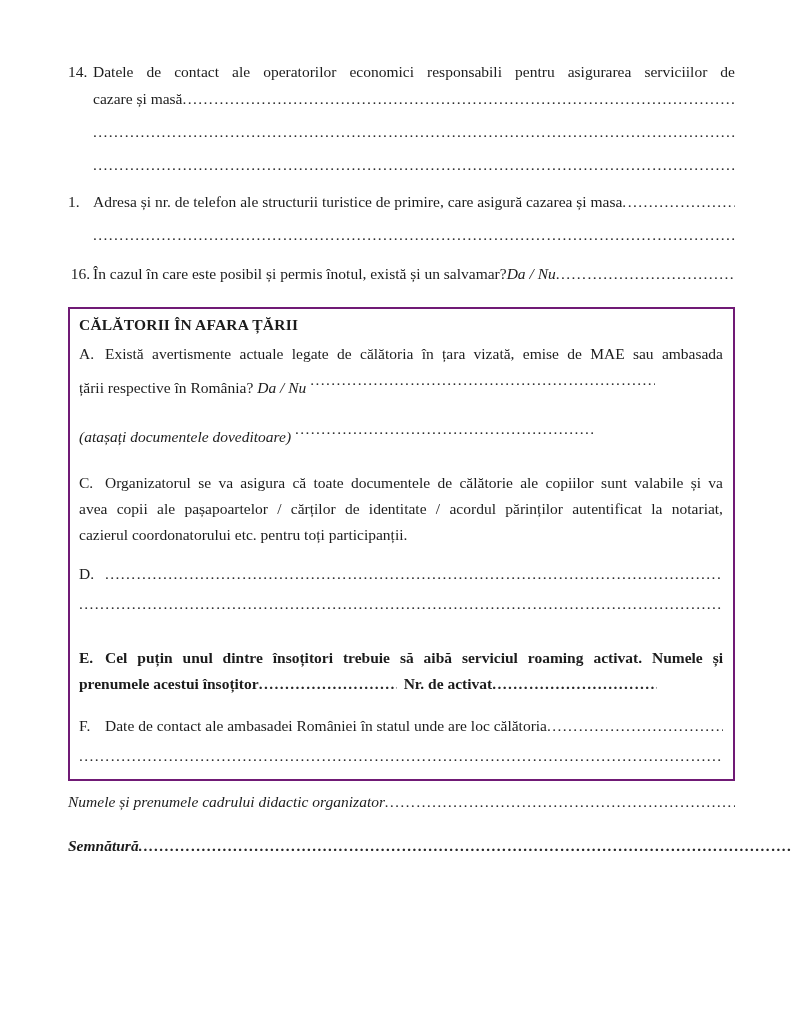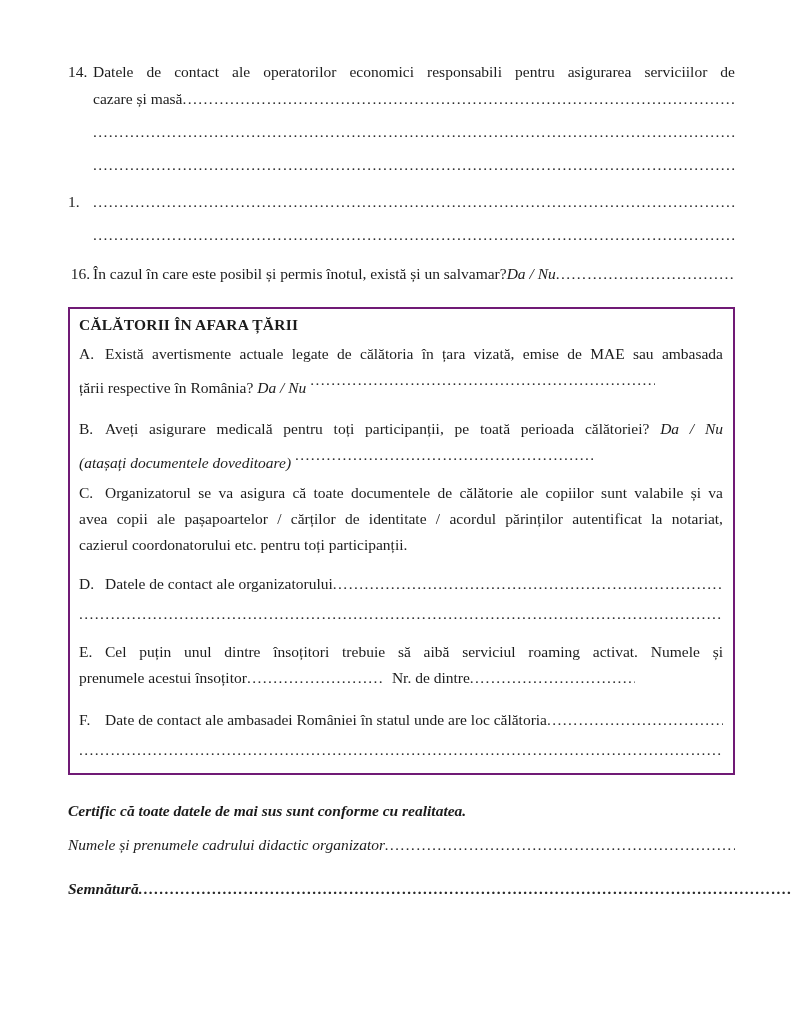--- a/index.html
+++ b/index.html
@@ -33,23 +33,23 @@
   .boxed {
     margin-top:20px;
     border:2px solid #701a75;
     padding:3px 10px 10px 9px;
     line-height:26px;
   }
   .box-title { font-weight:bold; letter-spacing:0.2px; }
   .letter { display:inline-block; min-width:26px; }
   .bi-a { margin-top:3px; }
   .bi-b { margin-top:15px; }
-  .bi-c { margin-top:4px; }
+  .bi-c { margin-top:20px; }
   .bi-d { margin-top:13px; }
-  .bi-e { margin-top:12px; }
+  .bi-e { margin-top:28px;font-weight:bold; }
   .bi-f { margin-top:16px; }
   .boxed .dotline { margin-top:4px; }
   .w345 { width:345px; }
   .w298 { width:298px; }
   .w138 { width:138px; }
   .w165 { width:165px; }
   .certify { margin-top:22px; font-weight:bold; font-style:italic; }
   .name-line { margin-top:7px; font-style:italic; }
   .sig-row { margin-top:17px; display:flex; align-items:flex-start; font-style:italic;font-weight:bold; }
   .sig-left { flex:0 0 318px; display:flex; align-items:baseline; }
@@ -69,20 +69,21 @@
       </div>
       <div class="dotline">........................................................................................................................................................................................................................</div>
       <div class="dotline">........................................................................................................................................................................................................................</div>
     </div>
   </div>
 
   <div class="num-item mt10">
     <span class="num">1.</span>
     <div class="itxt">
       <div class="row">
+        <span>Adresa și nr. de telefon ale structurii turistice de primire, care asigură cazarea și masa </span>
         <span class="fill">........................................................................................................................................................................................................................</span>
       </div>
       <div class="dotline">........................................................................................................................................................................................................................</div>
     </div>
   </div>
 
   <div class="num-item mt12">
     <span class="num">16.</span>
     <div class="itxt">
       <div class="row">
@@ -99,68 +100,63 @@
     <div class="bi-a">
       <div class="just">
         <span class="letter">A.</span><span>Există avertismente actuale legate de călătoria în țara vizată, emise de MAE sau ambasada</span>
       </div>
       <div>
         <span>țării respective în România? </span><span class="it">Da / Nu </span><span class="dots w345">........................................................................................................................................................................................................................</span>
       </div>
     </div>
 
     <div class="bi-b">
-      <div class="just">
-        <span class="letter">B.</span><span>Aveți asigurare medicală pentru toți participanții, pe toată perioada călătoriei? </span><span class="it">Da / Nu</span>
-      </div>
       <div>
         <span class="it">(atașați documentele doveditoare) </span><span class="dots w298">........................................................................................................................................................................................................................</span>
       </div>
     </div>
 
     <div class="bi-c">
       <div class="just">
         <span class="letter">C.</span><span>Organizatorul se va asigura că toate documentele de călătorie ale copiilor sunt valabile și va</span>
       </div>
       <div class="just">avea copii ale pașapoartelor / cărților de identitate / acordul părinților autentificat la notariat,</div>
       <div>cazierul coordonatorului etc. pentru toți participanții.</div>
     </div>
 
     <div class="bi-d">
       <div class="row">
         <span class="letter">D.</span>
-          <span>Datele de contact ale organizatorului</span>
         <span class="fill">........................................................................................................................................................................................................................</span>
       </div>
       <div class="dotline">........................................................................................................................................................................................................................</div>
     </div>
 
     <div class="bi-e">
       <div class="just">
         <span class="letter">E.</span><span>Cel puțin unul dintre însoțitori trebuie să aibă serviciul roaming activat. Numele și</span>
       </div>
       <div class="row">
         <span>prenumele acestui însoțitor</span>
           <span class="dots w138">........................................................................................................................................................................................................................</span>
-          <span style="margin-left:7px;">Nr. de dintre </span>
+          <span style="margin-left:7px;">Nr. de activat </span>
           <span class="dots w165">........................................................................................................................................................................................................................</span>
       </div>
     </div>
 
     <div class="bi-f">
       <div class="row">
         <span class="letter">F.</span>
           <span>Date de contact ale ambasadei României în statul unde are loc călătoria </span>
         <span class="fill">........................................................................................................................................................................................................................</span>
       </div>
       <div class="dotline">........................................................................................................................................................................................................................</div>
     </div>
   </div>
 
-  <div class="certify">Certific că toate datele de mai sus sunt conforme cu realitatea.</div>
 
   <div class="name-line row">
     <span>Numele și prenumele cadrului didactic organizator </span>
     <span class="fill">........................................................................................................................................................................................................................</span>
   </div>
 
   <div class="sig-row">
     <div class="sig-left">
       <span>Semnătură </span>
       <span class="fill">........................................................................................................................................................................................................................</span>

